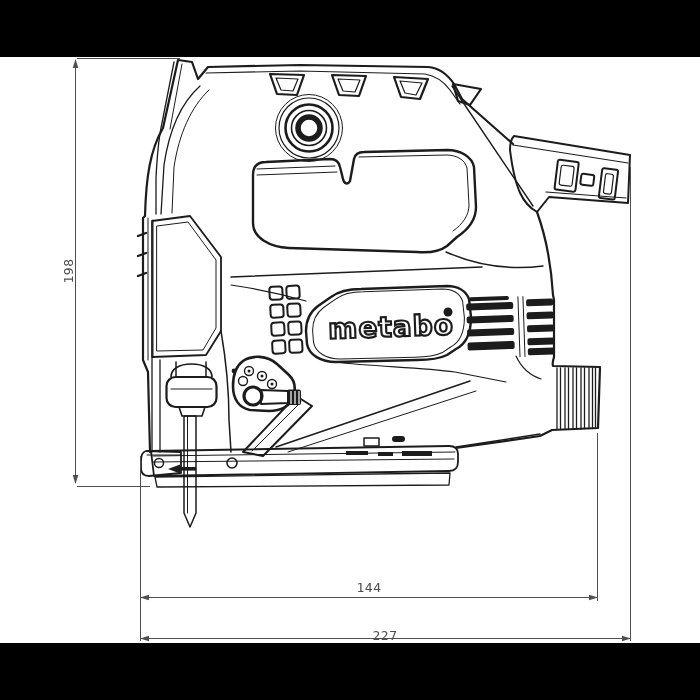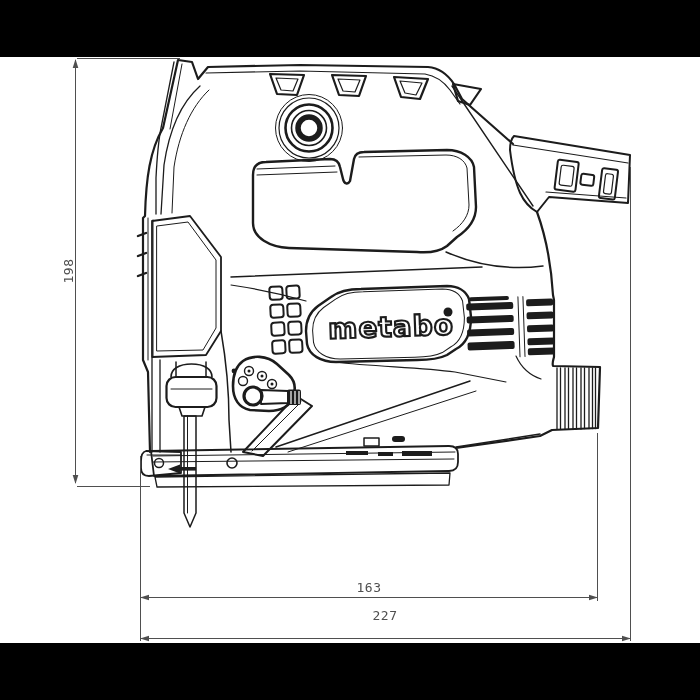--- a/index.html
+++ b/index.html
@@ -216,17 +216,17 @@
       <path class="dm" d="M 141,638.5 H 630"></path>
       <polygon class="dmf" points="140,638.5 149,635.8 149,641.2"></polygon>
       <polygon class="dmf" points="631,638.5 622,635.8 622,641.2"></polygon>
       <path class="dm" d="M 630.5,167 V 641"></path>
     </g>
   </svg>
 </div>
 
 <div class="label vertical" style="left:68px;top:271px;">198</div>
 
-<div class="label" style="left:369px;top:587px;">163</div>
-
-<div class="label" style="left:385px;top:615px;text-align:center;">227</div>
+<div class="label" style="left:369px;top:587px;">144</div>
+
+<div class="label" style="left:385px;top:635px;text-align:center;">227</div>
 
 <div class="brand" style="left:391px;top:327px;">metabo</div>
 
 </body></html>

